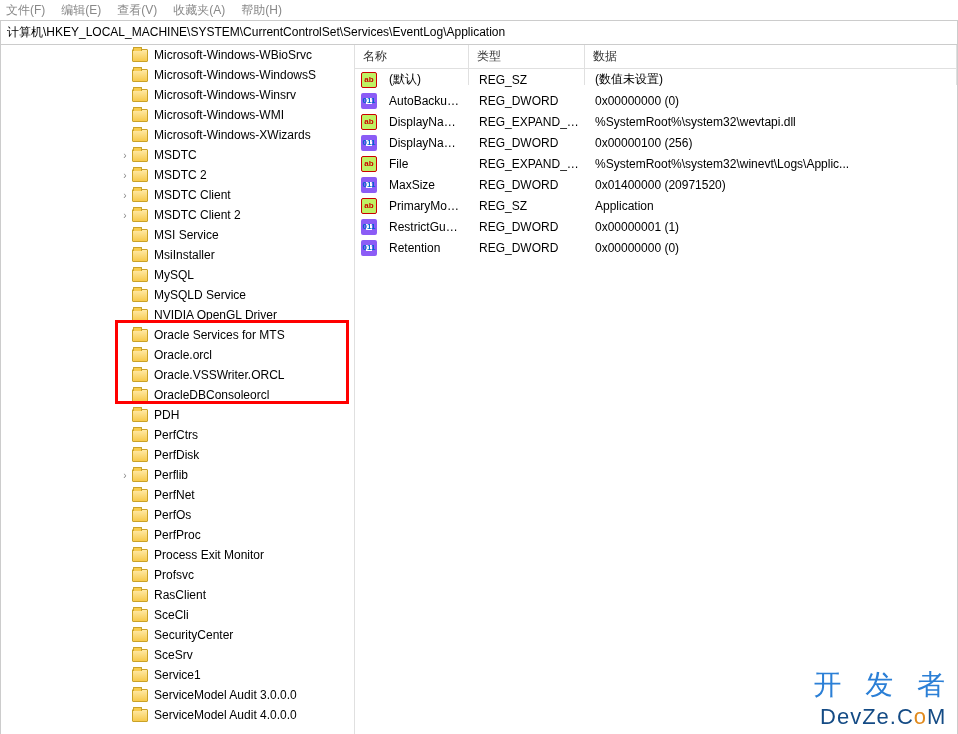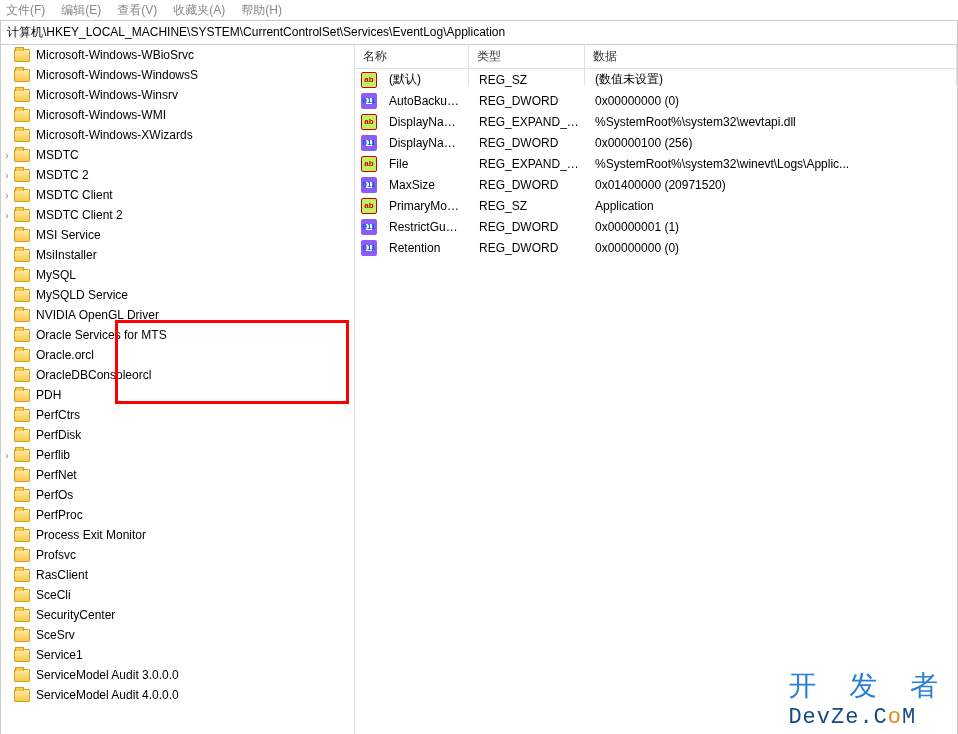--- a/index.html
+++ b/index.html
@@ -6,37 +6,37 @@
 body { font-family:"Microsoft YaHei","Segoe UI",Arial,sans-serif; font-size:12px; color:#000; background:#fff; width:958px; height:734px; overflow:hidden; position:relative; }
 .menubar { display:flex; gap:16px; padding:2px 6px; background:#fff; color:#888; font-size:12px; height:20px; align-items:center; border-bottom:0; }
 .menubar span { cursor:default; }
 .addressbar { border:1px solid #ccc; padding:3px 6px; font-size:12px; background:#fff; }
 .content { display:flex; height:calc(100% - 44px); border:1px solid #ccc; border-top:none; }
 .tree-pane { width:354px; border-right:1px solid #e0e0e0; overflow:hidden; position:relative; background:#fff; }
 .tree-scroll { height:100%; overflow-y:auto; overflow-x:hidden; }
 .tree-scroll::-webkit-scrollbar { width:17px; }
 .tree-scroll::-webkit-scrollbar-track { background:#f0f0f0; }
 .tree-scroll::-webkit-scrollbar-thumb { background:#c0c0c0; border:1px solid #a0a0a0; }
-.tree-item { display:flex; align-items:center; height:20px; white-space:nowrap; cursor:default; }
+.tree-item { display:flex; align-items:center; height:20px; padding-left:118px; white-space:nowrap; cursor:default; }
 .tree-item .tick { width:12px; text-align:center; color:#888; font-size:10px; margin-right:1px; }
 .folder-icon { width:16px; height:13px; background:linear-gradient(#ffe9a6,#f7ca4d); border:1px solid #c9a227; border-radius:1px; position:relative; margin-right:6px; flex-shrink:0; }
 .folder-icon::before { content:""; position:absolute; top:-3px; left:0; width:7px; height:3px; background:#f7ca4d; border:1px solid #c9a227; border-bottom:none; border-radius:1px 1px 0 0; }
 .highlight-box { position:absolute; border:3px solid #ff0000; left:114px; top:275px; width:234px; height:84px; pointer-events:none; }
 .list-pane { flex:1; background:#fff; overflow:hidden; }
 .list-header { display:flex; border-bottom:1px solid #e0e0e0; height:24px; align-items:center; font-size:12px; color:#333; }
 .list-header > div { padding:20px 8px; border-right:1px solid #e0e0e0; }
 .col-name { width:114px; }
 .col-type { width:116px; }
 .col-data { flex:1; }
 .list-body .row { display:flex; align-items:center; height:21px; cursor:default; }
 .list-body .row > div { padding:2px 8px; white-space:nowrap; overflow:hidden; text-overflow:ellipsis; }
 .val-icon { width:16px; height:16px; flex-shrink:0; margin-left:6px; margin-right:4px; display:flex; align-items:center; justify-content:center; font-size:8px; font-weight:bold; border-radius:2px; }
 .str-icon { border:1px solid #c00; color:#c00; background:#bef264; }
 .bin-icon { border:5px solid #8b5cf6; color:#06c; background:#fff; }
-.watermark { position:absolute; right:12px; bottom:4px; text-align:left; font-family:Liberation Mono, monospace; pointer-events:none; }
+.watermark { position:absolute; right:5px; bottom:4px; text-align:center; font-family:Liberation Sans, sans-serif; pointer-events:none; }
 .watermark .cn { font-size:28px; color:#2b7fd6; letter-spacing:8px; }
 .watermark .en { font-size:22px; color:#144b85; letter-spacing:1px; }
 .watermark .en .o { color:#e08a1e; }
 </style>
 </head>
 <body>
 
 <div class="menubar">
   <span>文件(F)</span>
   <span>编辑(E)</span>
@@ -122,20 +122,25 @@
         </div>
         <div class="tree-item">
           <span class="tick"></span>
           <span class="folder-icon"></span>
           <span>Oracle Services for MTS</span>
         </div>
         <div class="tree-item">
           <span class="tick"></span>
           <span class="folder-icon"></span>
           <span>Oracle.orcl</span>
+        </div>
+        <div class="tree-item">
+          <span class="tick"></span>
+          <span class="folder-icon"></span>
+          <span>Oracle.VSSWriter.ORCL</span>
         </div>
         <div class="tree-item">
           <span class="tick"></span>
           <span class="folder-icon"></span>
           <span>OracleDBConsoleorcl</span>
         </div>
         <div class="tree-item">
           <span class="tick"></span>
           <span class="folder-icon"></span>
           <span>PDH</span>

